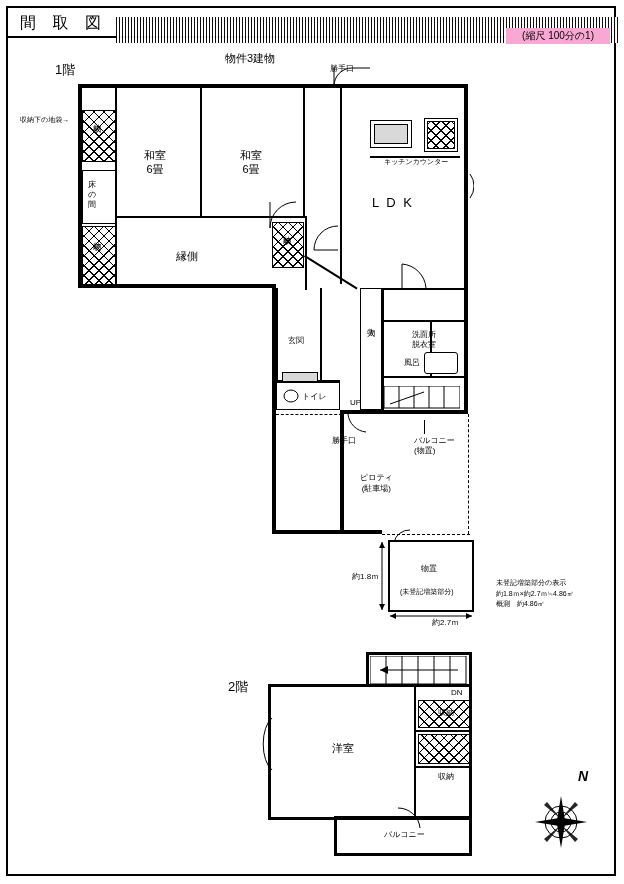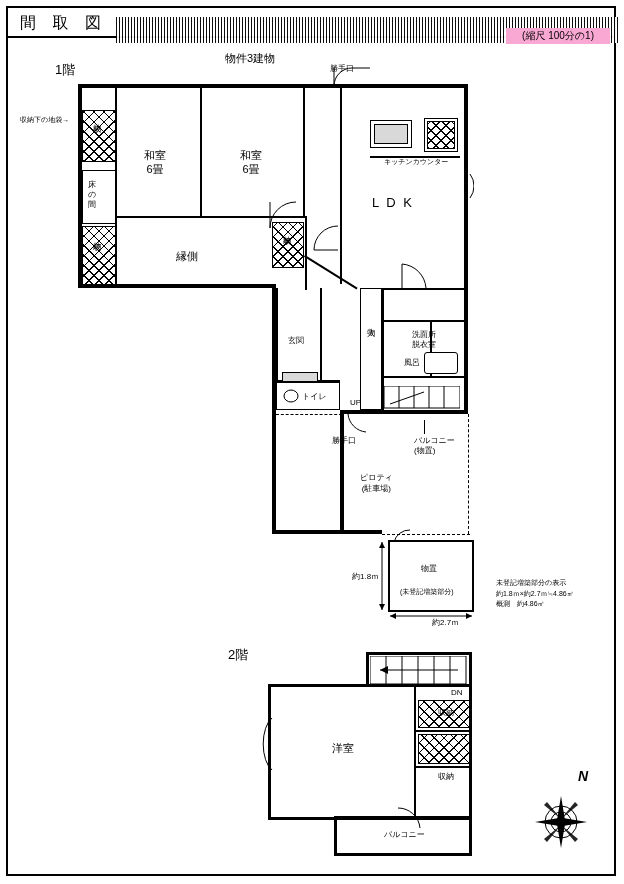--- a/index.html
+++ b/index.html
@@ -39,21 +39,21 @@
   <div class="frame"></div>
 
   <div class="titlebar">
     <div class="titlebar-hatch"></div>
   </div>
   <div class="title">間 取 図</div>
   <div class="scale">(縮尺 100分の1)</div>
 
   <div class="lbl big" style="left:55px;top:63px;">1階</div>
   <div class="lbl mid" style="left:225px;top:52px;">物件3建物</div>
-  <div class="lbl big" style="left:228px;top:648px;">2階</div>
+  <div class="lbl big" style="left:228px;top:680px;">2階</div>
 
   <div class="wall" style="left:78px;top:84px;width:390px;height:4px;"></div>
   <div class="wall" style="left:78px;top:84px;width:4px;height:84px;"></div>
   <div class="wall" style="left:78px;top:168px;width:4px;height:120px;"></div>
   <div class="wall" style="left:78px;top:284px;width:198px;height:4px;"></div>
   <div class="wall" style="left:272px;top:284px;width:4px;height:250px;"></div>
   <div class="wall" style="left:272px;top:530px;width:110px;height:4px;"></div>
   <div class="wall" style="left:464px;top:84px;width:4px;height:330px;"></div>
   <div class="wall" style="left:340px;top:410px;width:128px;height:4px;"></div>
   <div class="wall" style="left:340px;top:410px;width:4px;height:124px;"></div>

